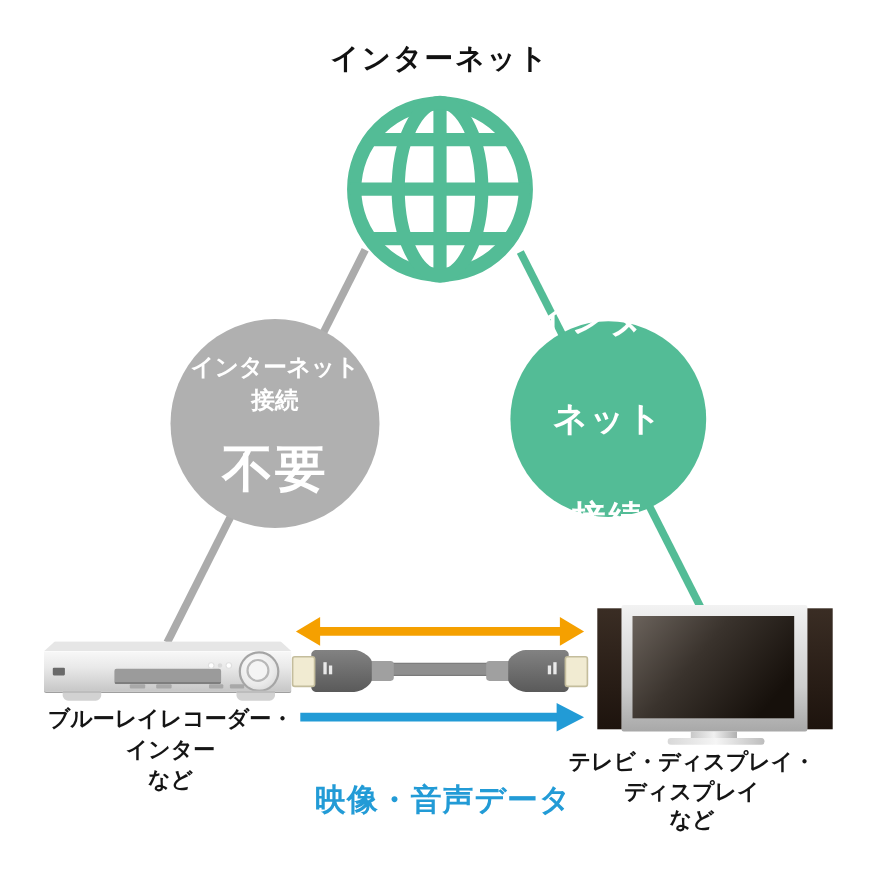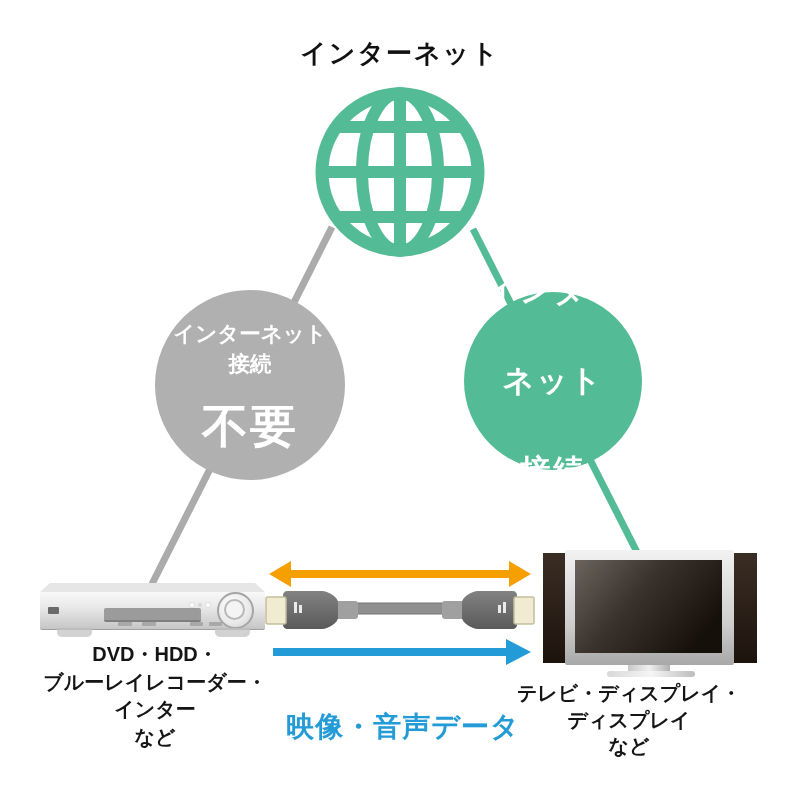--- a/index.html
+++ b/index.html
@@ -184,21 +184,20 @@
   <div class="abs tv">
     <div class="abs tv-bezel"></div>
     <div class="abs tv-screen"></div>
     <div class="abs tv-speaker l"></div>
     <div class="abs tv-speaker r"></div>
     <div class="abs tv-neck"></div>
     <div class="abs tv-base"></div>
   </div>
 
   <div class="abs caption source">
-    <div class="cl">DVD・HDD・</div>
     <div class="cl">ブルーレイレコーダー・</div>
     <div class="cl">インター</div>
     <div class="cl">など</div>
   </div>
 
   <div class="abs caption display">
     <div class="cl">テレビ・ディスプレイ・</div>
     <div class="cl">ディスプレイ</div>
     <div class="cl">など</div>
   </div>

